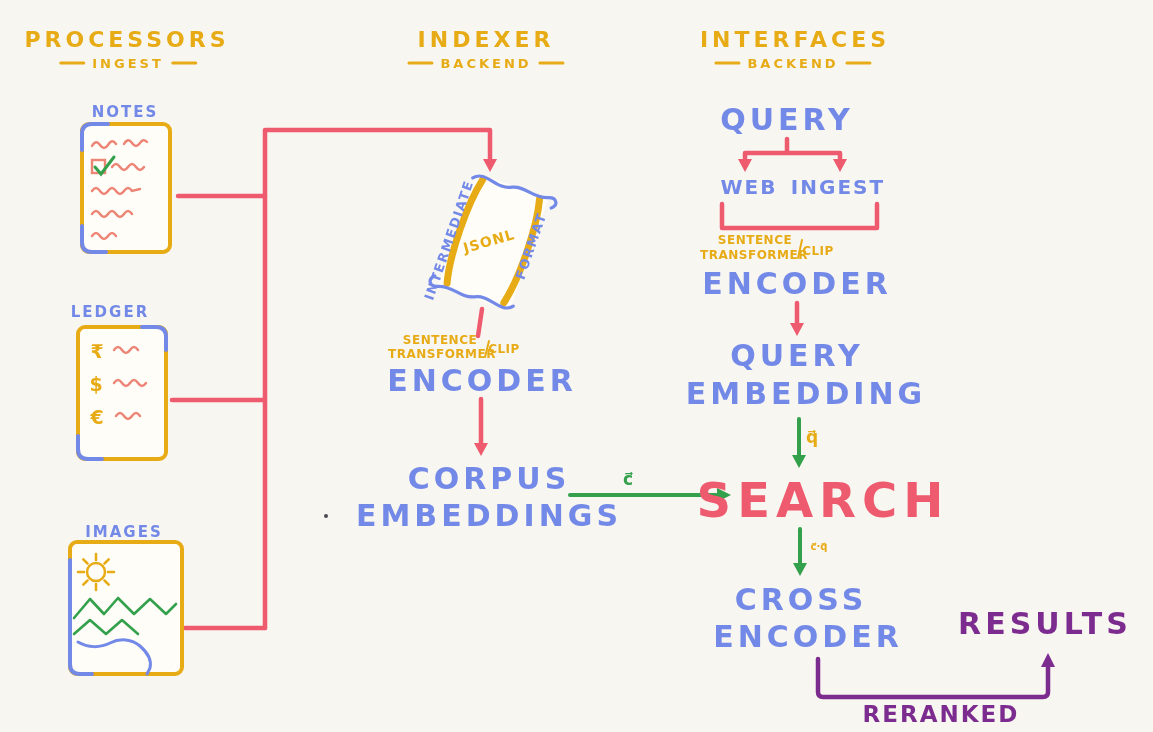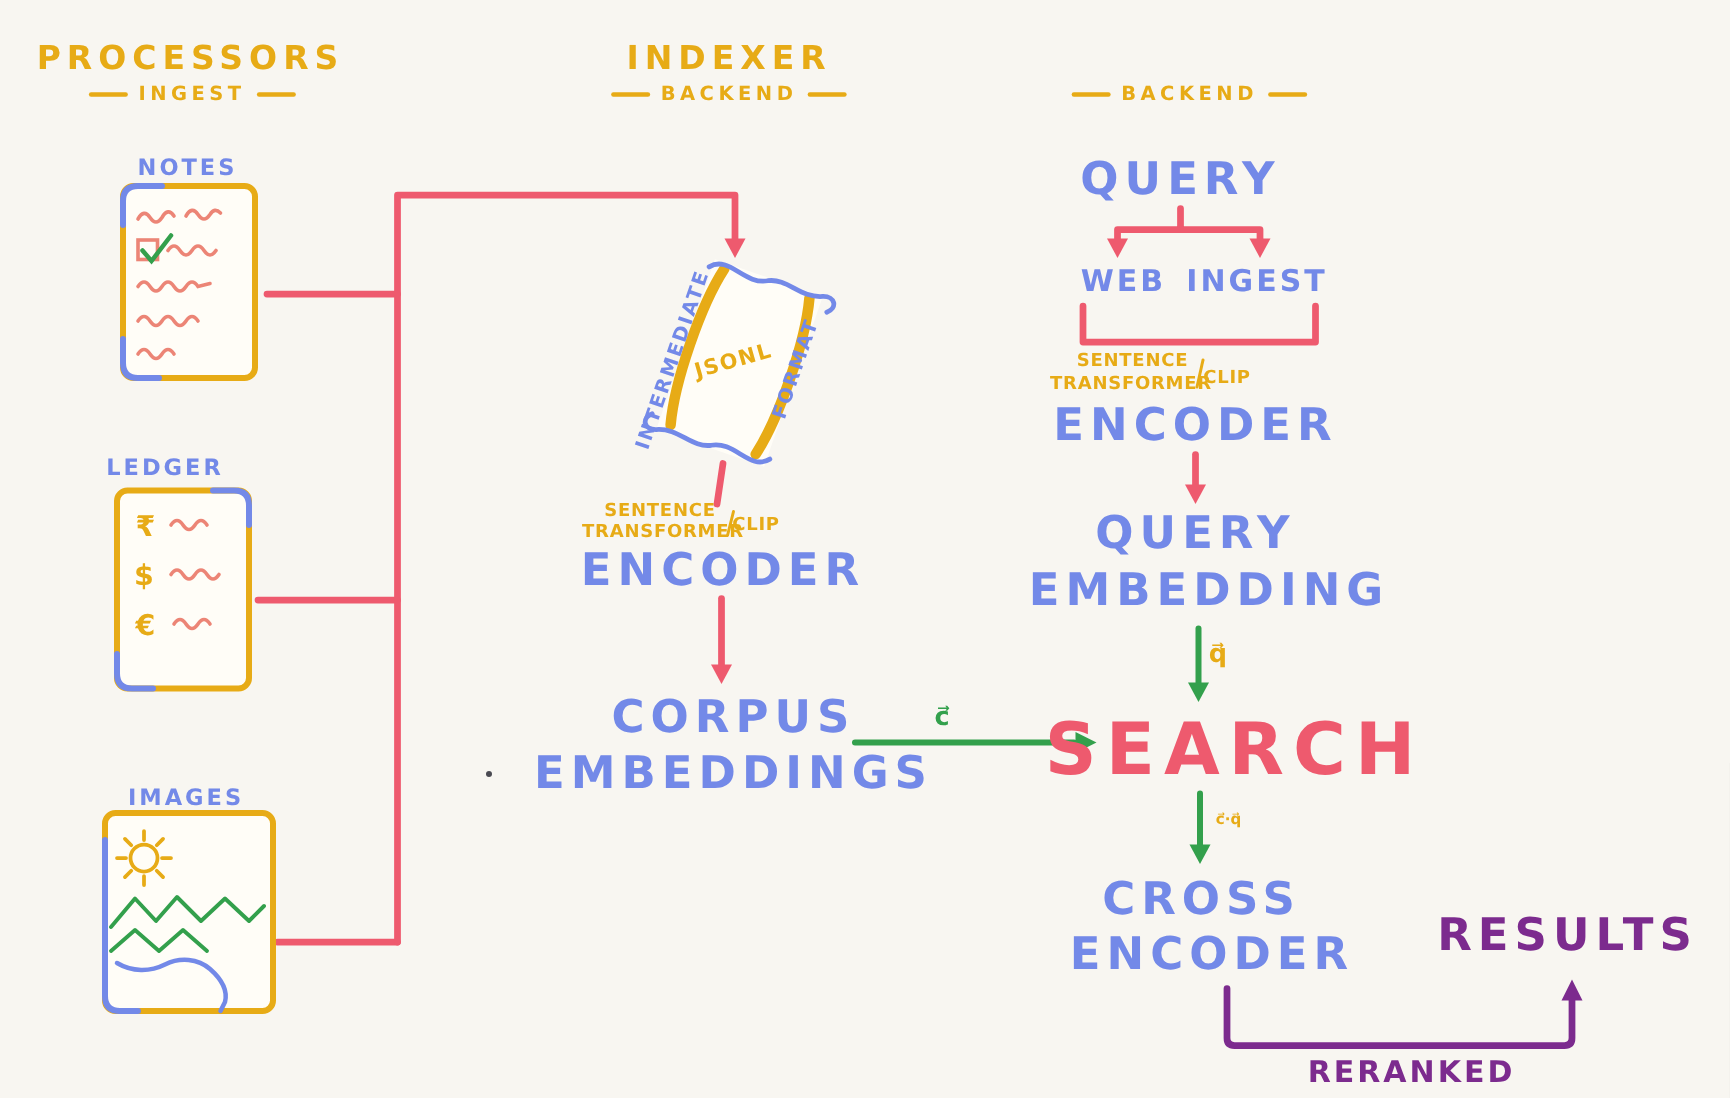--- a/index.html
+++ b/index.html
@@ -18,21 +18,21 @@
   .doc-label{font-size:15px;letter-spacing:2px;color:var(--blue)}
   .node{font-size:30px;letter-spacing:4px;color:var(--blue)}
   .small-model{font-size:12px;letter-spacing:.5px;color:var(--yellow)}
   .scroll-side{font-size:13px;letter-spacing:1.5px;color:var(--blue)}
   .scroll-mid{font-size:14px;letter-spacing:1px;color:var(--yellow)}
   .search{font-size:48px;letter-spacing:6px;color:var(--red)}
   .client{font-size:20px;letter-spacing:2px;color:var(--blue)}
   .vec{font-size:17px;font-weight:700}
   .green{color:var(--green)} .yellow{color:var(--yellow)}
   .results{font-size:30px;letter-spacing:4px;color:var(--purple)}
-  .reranked{font-size:20px;letter-spacing:2px;color:var(--purple)}
+  .reranked{font-size:23px;letter-spacing:2px;color:var(--purple)}
   .cur{position:absolute;transform:translate(-50%,-50%);font-size:19px;font-weight:700;color:var(--yellow)}
 </style>
 </head>
 <body>
 
 <div class="canvas">
 
   <svg class="layer" width="1153" height="732" viewBox="0 0 1153 732">
 
     <g stroke="var(--red)" stroke-width="4.5" fill="none" stroke-linecap="round" stroke-linejoin="round">
@@ -120,20 +120,21 @@
     <path d="M489,341 L485,357" stroke="var(--yellow)" stroke-width="2" stroke-linecap="round"></path>
     <path d="M802,240 L798,258" stroke="var(--yellow)" stroke-width="2" stroke-linecap="round"></path>
 
     <circle cx="326" cy="516" r="2" fill="#4a4a52"></circle>
   </svg>
 
   <div class="lbl h1" style="left:127px;top:40px">PROCESSORS</div>
   <div class="lbl h2" style="left:128px;top:63px">INGEST</div>
   <div class="lbl h1" style="left:486px;top:40px">INDEXER</div>
   <div class="lbl h2" style="left:486px;top:63px">BACKEND</div>
+  <div class="lbl h1" style="left:795px;top:40px">INTERFACES</div>
   <div class="lbl h2" style="left:793px;top:63px">BACKEND</div>
 
   <div class="lbl doc-label" style="left:125px;top:112px">NOTES</div>
   <div class="lbl doc-label" style="left:110px;top:312px">LEDGER</div>
   <div class="lbl doc-label" style="left:124px;top:532px">IMAGES</div>
   <div class="cur" style="left:97px;top:351px">₹</div>
   <div class="cur" style="left:96px;top:384px">$</div>
   <div class="cur" style="left:97px;top:417px">€</div>
 
   <div class="lbl scroll-side" style="left:449px;top:240px;transform:translate(-50%,-50%) rotate(-71deg)">INTERMEDIATE</div>

